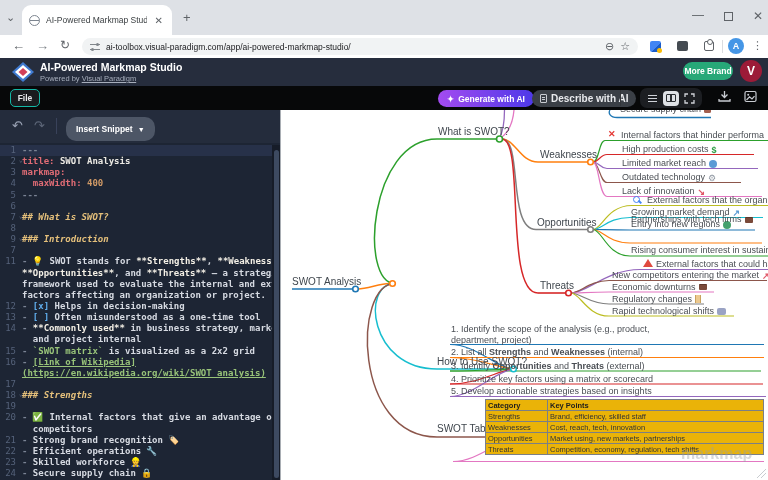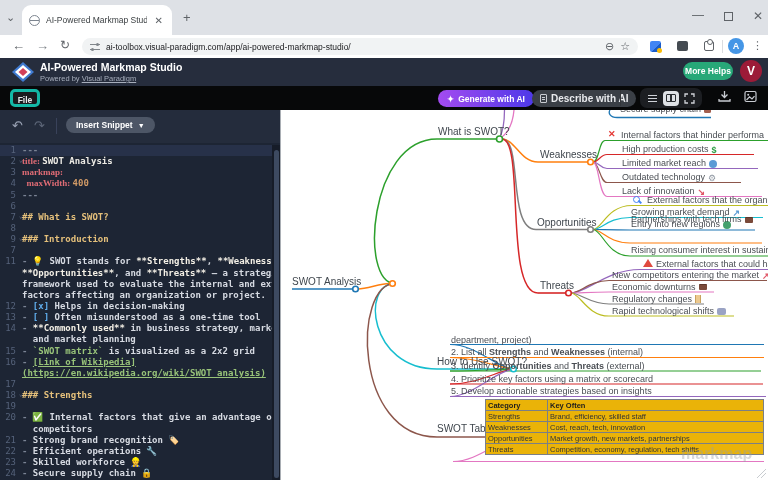--- a/index.html
+++ b/index.html
@@ -46,21 +46,21 @@
   #appheader { left:0; top:58px; width:768px; height:28px; background:#262d3d; }
   #vp-logo { left:12px; top:62px; }
   #app-title { left:40px; top:61px; color:#fff; font-size:10.5px; font-weight:bold; }
   #app-sub { left:40px; top:74px; color:#a7aebc; font-size:7.5px; }
   #app-sub a { color:#a7aebc; text-decoration:underline; }
   #more-apps { left:683px; top:62px; width:50px; height:18px; background:#27a878; border-radius:9px; color:#fff; font-size:8.5px; font-weight:bold; text-align:center; line-height:18px; }
   #v-badge { left:740px; top:60px; width:22px; height:22px; border-radius:50%; background:#9c1b38; color:#fff; font-weight:bold; font-size:12px; text-align:center; line-height:22px; }
 
   
   #blackbar { left:0; top:86px; width:768px; height:24px; background:#070809; }
-  #file-btn { left:10px; top:89px; width:30px; height:18px; background:#1a1b1e; border:3px solid #14b8a6; border-radius:5px; color:#e8eaed; font-size:8.5px; font-weight:bold; text-align:center; line-height:16px; }
+  #file-btn { left:10px; top:89px; width:30px; height:18px; background:#1a1b1e; border:1px solid #14b8a6; border-radius:5px; color:#e8eaed; font-size:8.5px; font-weight:bold; text-align:center; line-height:16px; }
   #gen-btn { left:438px; top:90px; height:17px; padding:0 9px; background:linear-gradient(90deg,#a34bf0,#4d39e8); border-radius:9px; color:#fff; font-size:8.5px; font-weight:bold; display:flex; align-items:center; gap:4px; }
   #desc-btn { left:532px; top:90px; height:17px; padding:0 8px; background:#3a3f46; border-radius:9px; color:#e8eaed; font-size:10px; font-weight:bold; display:flex; align-items:center; gap:4px; }
   .doc-ico { width:7px; height:9px; border:1px solid #c9ccd2; border-radius:1px; background:
     linear-gradient(#c9ccd2,#c9ccd2) 1px 2px/3px 1px no-repeat,
     linear-gradient(#c9ccd2,#c9ccd2) 1px 4px/3px 1px no-repeat; }
   #tb-sep { left:620px; top:90px; width:1px; height:16px; background:#33363b; }
   #view-group { left:640px; top:88px; width:62px; height:20px; background:#1c1e22; border-radius:7px; display:flex; align-items:center; justify-content:space-around; padding:0 3px; }
   .vg-btn { width:16px; height:15px; border-radius:4px; display:flex; align-items:center; justify-content:center; }
   .vg-active { background:#dfe2e6; }
   .ham-ico { width:9px; height:7px; background:
@@ -71,29 +71,29 @@
   .split-ico::after { content:""; position:absolute; left:3.5px; top:0; bottom:0; width:1.2px; background:#2a2d31; }
   #dl-btn { left:718px; top:90px; }
   #exp-btn { left:744px; top:90px; }
 
   
   #editor { left:0; top:110px; width:280px; height:370px; background:#1d2534; }
   #ed-head { left:0; top:110px; width:280px; height:33px; background:#242c3c; display:flex; align-items:center; }
   #undo-btn { position:absolute; left:12px; top:118px; color:#9aa3b5; font-size:13px; }
   #redo-btn { position:absolute; left:34px; top:118px; color:#5d6678; font-size:13px; }
   #ed-sep { position:absolute; left:56px; top:118px; width:1px; height:16px; background:#39425a; }
-  #snippet-btn { position:absolute; left:66px; top:117px; height:16px; padding:0 10px; background:#4d5666; border-radius:10px; color:#fff; font-size:8.5px; font-weight:bold; display:flex; align-items:center; gap:5px; }
+  #snippet-btn { position:absolute; left:66px; top:117px; height:24px; padding:0 10px; background:#4d5666; border-radius:10px; color:#fff; font-size:8.5px; font-weight:bold; display:flex; align-items:center; gap:5px; }
   #code-rows { left:0; top:145px; width:272px; height:335px; overflow:hidden; font-family:"DejaVu Sans Mono",monospace; font-size:9px; font-weight:600; }
   .crow { height:11.15px; line-height:11.15px; white-space:pre; display:flex; }
   .crow.hl { background:#273149; }
   .ln { width:16px; flex:0 0 16px; text-align:right; color:#55627a; font-weight:normal; position:relative; margin-right:6px; }
   .fold { position:absolute; right:-7px; top:-1px; color:#55627a; font-size:7px; }
   .ctext { flex:1; overflow:hidden; }
-  .meta { color:#7a8394; } .key { color:#e06c75;font-family:Liberation Serif, serif; } .val { color:#eceae4; }
-  .num { color:#d19a66; } .head { color:#e5c07b; } .txt { color:#d6dae2; }
+  .meta { color:#7a8394; } .key { color:#e06c75; } .val { color:#eceae4; }
+  .num { color:#d19a66; } .head { color:#e5c07b;font-style:italic; } .txt { color:#d6dae2; }
   .dash { color:#7a8394; } .bold { color:#f4f0e6; } .chk { color:#61afef; }
   .code { color:#98c379; } .link { color:#98c379; text-decoration:underline; }
   #ed-scroll { left:272px; top:145px; width:8px; height:335px; background:#161c28; }
   #ed-thumb { left:274px; top:150px; width:5px; height:328px; background:#3d4a61; border-radius:3px; }
 
   
   #map { left:280px; top:110px; width:488px; height:370px; background:#fff; border-left:1px solid #a9aeb4; overflow:hidden; }
   #map-svg { position:absolute; left:0; top:0; }
   .mnode { position:absolute; font-size:10px; color:#3f464d; white-space:nowrap; }
   .mleaf { position:absolute; font-size:9px; color:#4a4e54; white-space:nowrap; }
@@ -160,21 +160,21 @@
 <svg class="abs" id="vp-logo" width="22" height="20">
   <polygon points="11,0 22,10 11,20 0,10" fill="#3f7ad0"></polygon>
   <polygon points="11,3 19,10 11,17 3,10" fill="#ffffff"></polygon>
   <polygon points="11,6 15.5,10 11,14 6.5,10" fill="#d2405a"></polygon>
 </svg>
 <div class="abs" id="app-title">AI-Powered Markmap Studio</div>
 <div class="abs" id="app-sub">
   <span>Powered by</span>
   <a>Visual Paradigm</a>
 </div>
-<div class="abs" id="more-apps">More Helps</div>
+<div class="abs" id="more-apps">More Brand</div>
 <div class="abs" id="v-badge">V</div>
 
 <div class="abs" id="blackbar"></div>
 <div class="abs" id="file-btn">File</div>
 <div class="abs" id="gen-btn">
   <span>✦</span>
   <span>Generate with AI</span>
 </div>
 <div class="abs" id="desc-btn">
   <span class="doc-ico"></span>
@@ -223,21 +223,21 @@
     <div class="crow"><span class="ln">8</span><span class="ctext"></span></div>
     <div class="crow"><span class="ln">9<span class="fold">⌄</span></span><span class="ctext"><span class="head">### Introduction</span></span></div>
     <div class="crow"><span class="ln">7</span><span class="ctext"></span></div>
     <div class="crow"><span class="ln">11</span><span class="ctext"><span class="dash">- </span><span class="txt">💡 SWOT stands for </span><span class="bold">**Strengths**</span><span class="txt">, </span><span class="bold">**Weaknesses**</span></span></div>
     <div class="crow"><span class="ln"></span><span class="ctext"><span class="bold">**Opportunities**</span><span class="txt">, and </span><span class="bold">**Threats**</span><span class="txt"> — a strategic</span></span></div>
     <div class="crow"><span class="ln"></span><span class="ctext"><span class="txt">framework used to evaluate the internal and external</span></span></div>
     <div class="crow"><span class="ln"></span><span class="ctext"><span class="txt">factors affecting an organization or project.</span></span></div>
     <div class="crow"><span class="ln">12</span><span class="ctext"><span class="dash">- </span><span class="chk">[x]</span><span class="txt"> Helps in decision-making</span></span></div>
     <div class="crow"><span class="ln">13</span><span class="ctext"><span class="dash">- </span><span class="chk">[ ]</span><span class="txt"> Often misunderstood as a one-time tool</span></span></div>
     <div class="crow"><span class="ln">14</span><span class="ctext"><span class="dash">- </span><span class="bold">**Commonly used**</span><span class="txt"> in business strategy, marketing,</span></span></div>
-    <div class="crow"><span class="ln"></span><span class="ctext"><span class="txt">  and market planning</span></span></div>
+    <div class="crow"><span class="ln"></span><span class="ctext"><span class="txt">  and project internal</span></span></div>
     <div class="crow"><span class="ln">15</span><span class="ctext"><span class="dash">- </span><span class="code">`SWOT matrix`</span><span class="txt"> is visualized as a 2x2 grid</span></span></div>
     <div class="crow"><span class="ln">16</span><span class="ctext"><span class="dash">- </span><span class="link">[Link of Wikipedia]</span></span></div>
     <div class="crow"><span class="ln"></span><span class="ctext"><span class="link">(https://en.wikipedia.org/wiki/SWOT_analysis)</span></span></div>
     <div class="crow"><span class="ln">17</span><span class="ctext"></span></div>
     <div class="crow"><span class="ln">18<span class="fold">⌄</span></span><span class="ctext"><span class="head">### Strengths</span></span></div>
     <div class="crow"><span class="ln">19</span><span class="ctext"></span></div>
     <div class="crow"><span class="ln">20</span><span class="ctext"><span class="dash">- </span><span class="txt">✅ Internal factors that give an advantage over</span></span></div>
     <div class="crow"><span class="ln"></span><span class="ctext"><span class="txt">  competitors</span></span></div>
     <div class="crow"><span class="ln">21</span><span class="ctext"><span class="dash">- </span><span class="txt">Strong brand recognition 🏷️</span></span></div>
     <div class="crow"><span class="ln">22</span><span class="ctext"><span class="dash">- </span><span class="txt">Efficient operations 🔧</span></span></div>
@@ -368,49 +368,49 @@
   <div class="mleaf" style="left:350px;top:135px;">Rising consumer interest in sustainabili</div>
 
   <span class="li-warn" style="left:362px;top:149px;"></span>
   <div class="mleaf" style="left:375px;top:149px;">External factors that could harm the orga</div>
   <div class="mleaf" style="left:331px;top:160px;"><span>New competitors entering the market</span><span class="mi mi-swords"></span></div>
   <div class="mleaf" style="left:331px;top:171.5px;"><span>Economic downturns</span><span class="mi mi-case"></span></div>
   <div class="mleaf" style="left:331px;top:183.5px;"><span>Regulatory changes</span><span class="mi mi-scroll"></span></div>
   <div class="mleaf" style="left:331px;top:195.5px;"><span>Rapid technological shifts</span><span class="mi mi-robot"></span></div>
 
   <div class="mleaf" style="left:170px;top:214px;line-height:11px;">
-    <br>
+    <span>1. Identify the scope of the analysis (e.g., product,</span><br>
     <span>department, project)</span>
   </div>
   <div class="mleaf" style="left:170px;top:237px;">
     <span>2. List all </span><b>Strengths</b><span> and </span><b>Weaknesses</b><span> (internal)</span>
   </div>
   <div class="mleaf" style="left:170px;top:250.5px;">
     <span>3. Identify </span><b>Opportunities</b><span> and </span><b>Threats</b><span> (external)</span>
   </div>
   <div class="mleaf" style="left:170px;top:263.5px;">4. Prioritize key factors using a matrix or scorecard</div>
   <div class="mleaf" style="left:170px;top:276px;text-align:right;">5. Develop actionable strategies based on insights</div>
 
   <table id="sum-table">
     <tbody>
         <tr>
       <th class="col-cat">Category</th>
-      <th>Key Often</th>
+      <th>Key Points</th>
     </tr>
     <tr>
           <td>Strengths</td>
           <td>Brand, efficiency, skilled staff</td>
         </tr>
     <tr>
           <td>Weaknesses</td>
           <td>Cost, reach, tech, innovation</td>
         </tr>
     <tr>
           <td>Opportunities</td>
-          <td>Market growth, new markets, partnerships</td>
+          <td>Market using, new markets, partnerships</td>
         </tr>
     <tr>
           <td>Threats</td>
           <td>Competition, economy, regulation, tech shifts</td>
         </tr>
   </tbody>
     </table>
 
   <div id="watermark">markmap</div>
   <div id="resize-handle"></div>

